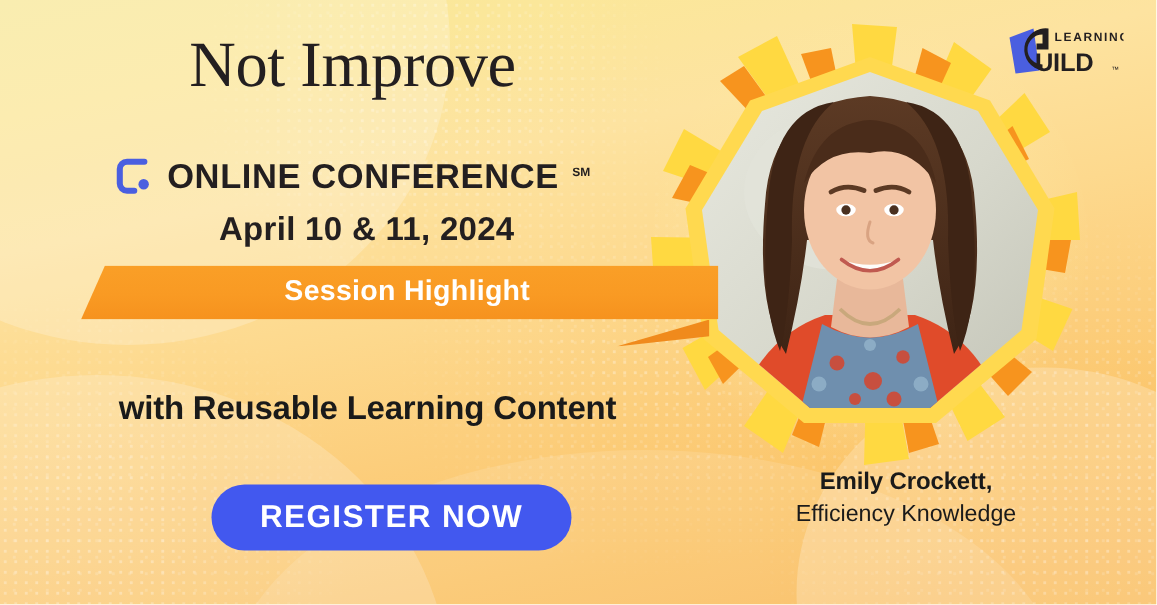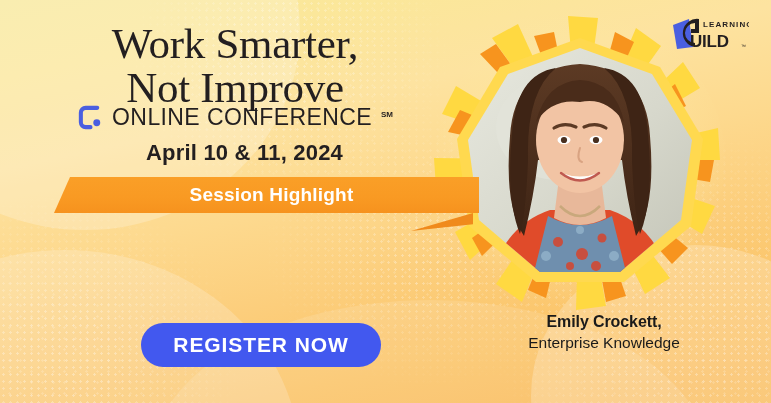--- a/index.html
+++ b/index.html
@@ -77,21 +77,21 @@
   .headline .l2{ display:block; }
 
   
   .oc-lockup{
     position:absolute; left:0; top:104px; width:470px;
     display:flex; align-items:center; justify-content:center; gap:8px;
   }
   .oc-mark{ width:27px; height:27px; display:block; }
   .oc-word{
     font-family:"Liberation Sans", sans-serif;
-    font-weight:400; font-size:23px; letter-spacing:.4px;
+    font-weight:700; font-size:23px; letter-spacing:.4px;
     color:#231f20;
   }
   .oc-sm{
     font-size:8px; font-weight:700; color:#231f20;
     align-self:flex-start; margin-top:6px; margin-left:1px;text-align:right;
   }
 
   .dateline{
     position:absolute; left:0; top:140px; width:470px;
     text-align:center;
@@ -265,21 +265,20 @@
         <path d="M131,163 Q150,176 169,163 Q150,170 131,163 Z" fill="#fdfdfb"></path>
         <path d="M131,163 Q150,178 169,163" stroke="#c05a50" stroke-width="2.4" fill="none" stroke-linecap="round"></path>
 
         <path d="M82,124 Q86,64 126,58 Q96,82 98,150 Q96,200 90,224 Q76,190 82,124 Z" fill="#3e2415"></path>
         <path d="M218,124 Q214,64 174,58 Q204,82 202,150 Q204,200 210,224 Q224,190 218,124 Z" fill="#3e2415"></path>
       </g>
     </svg>
   </div>
 
   <div class="headline">
-    <span class="l1">Work Smarter,</span>
     <span class="l2">Not Improve</span>
   </div>
 
   <div class="oc-lockup">
     <svg class="oc-mark" viewBox="0 0 28 28">
       <path d="M21 4 H9 A5 5 0 0 0 4 9 V19 A5 5 0 0 0 9 24 H14" fill="none" stroke="#4a5fe0" stroke-width="4.2" stroke-linecap="round"></path>
       <circle cx="20.5" cy="19.5" r="3.6" fill="#4a5fe0"></circle>
     </svg>
     <span class="oc-word">ONLINE CONFERENCE</span>
     <span class="oc-sm">SM</span>
@@ -288,27 +287,28 @@
   <div class="dateline">April 10 &amp; 11, 2024</div>
 
   <div class="ribbon-tail"></div>
   <div class="ribbon">
     <div class="ribbon-shape"></div>
     <div class="ribbon-label">Session Highlight</div>
   </div>
 
   <div class="session-title">
     <br>
+    <span>with Reusable Learning Content</span>
   </div>
 
   <button class="register-btn">REGISTER NOW</button>
 
   <div class="speaker">
     <div class="speaker-name">Emily Crockett,</div>
-    <div class="speaker-org">Enterprise Knowledge</div>
+    <div class="speaker-org">Efficiency Knowledge</div>
   </div>
 
   <div class="guild-logo">
     <svg viewBox="0 0 80 40" xmlns="http://www.w3.org/2000/svg">
       <polygon points="4,12 20,6 24,34 8,36" fill="#4a5fe0"></polygon>
       <path d="M30 6 L30 20 L22 20 L22 16 L26 16 L26 10
                A9 9 0 1 0 26 30 L26 34
                A13 13 0 1 1 30 6 Z" fill="#231f20"></path>
       <text x="34" y="14" font-family="Liberation Sans, sans-serif" font-size="8" font-weight="700" letter-spacing="1.1" fill="#231f20">LEARNING</text>
       <text x="21" y="34" font-family="Liberation Sans, sans-serif" font-size="17" font-weight="700" letter-spacing="-0.2" fill="#231f20">UILD</text>

